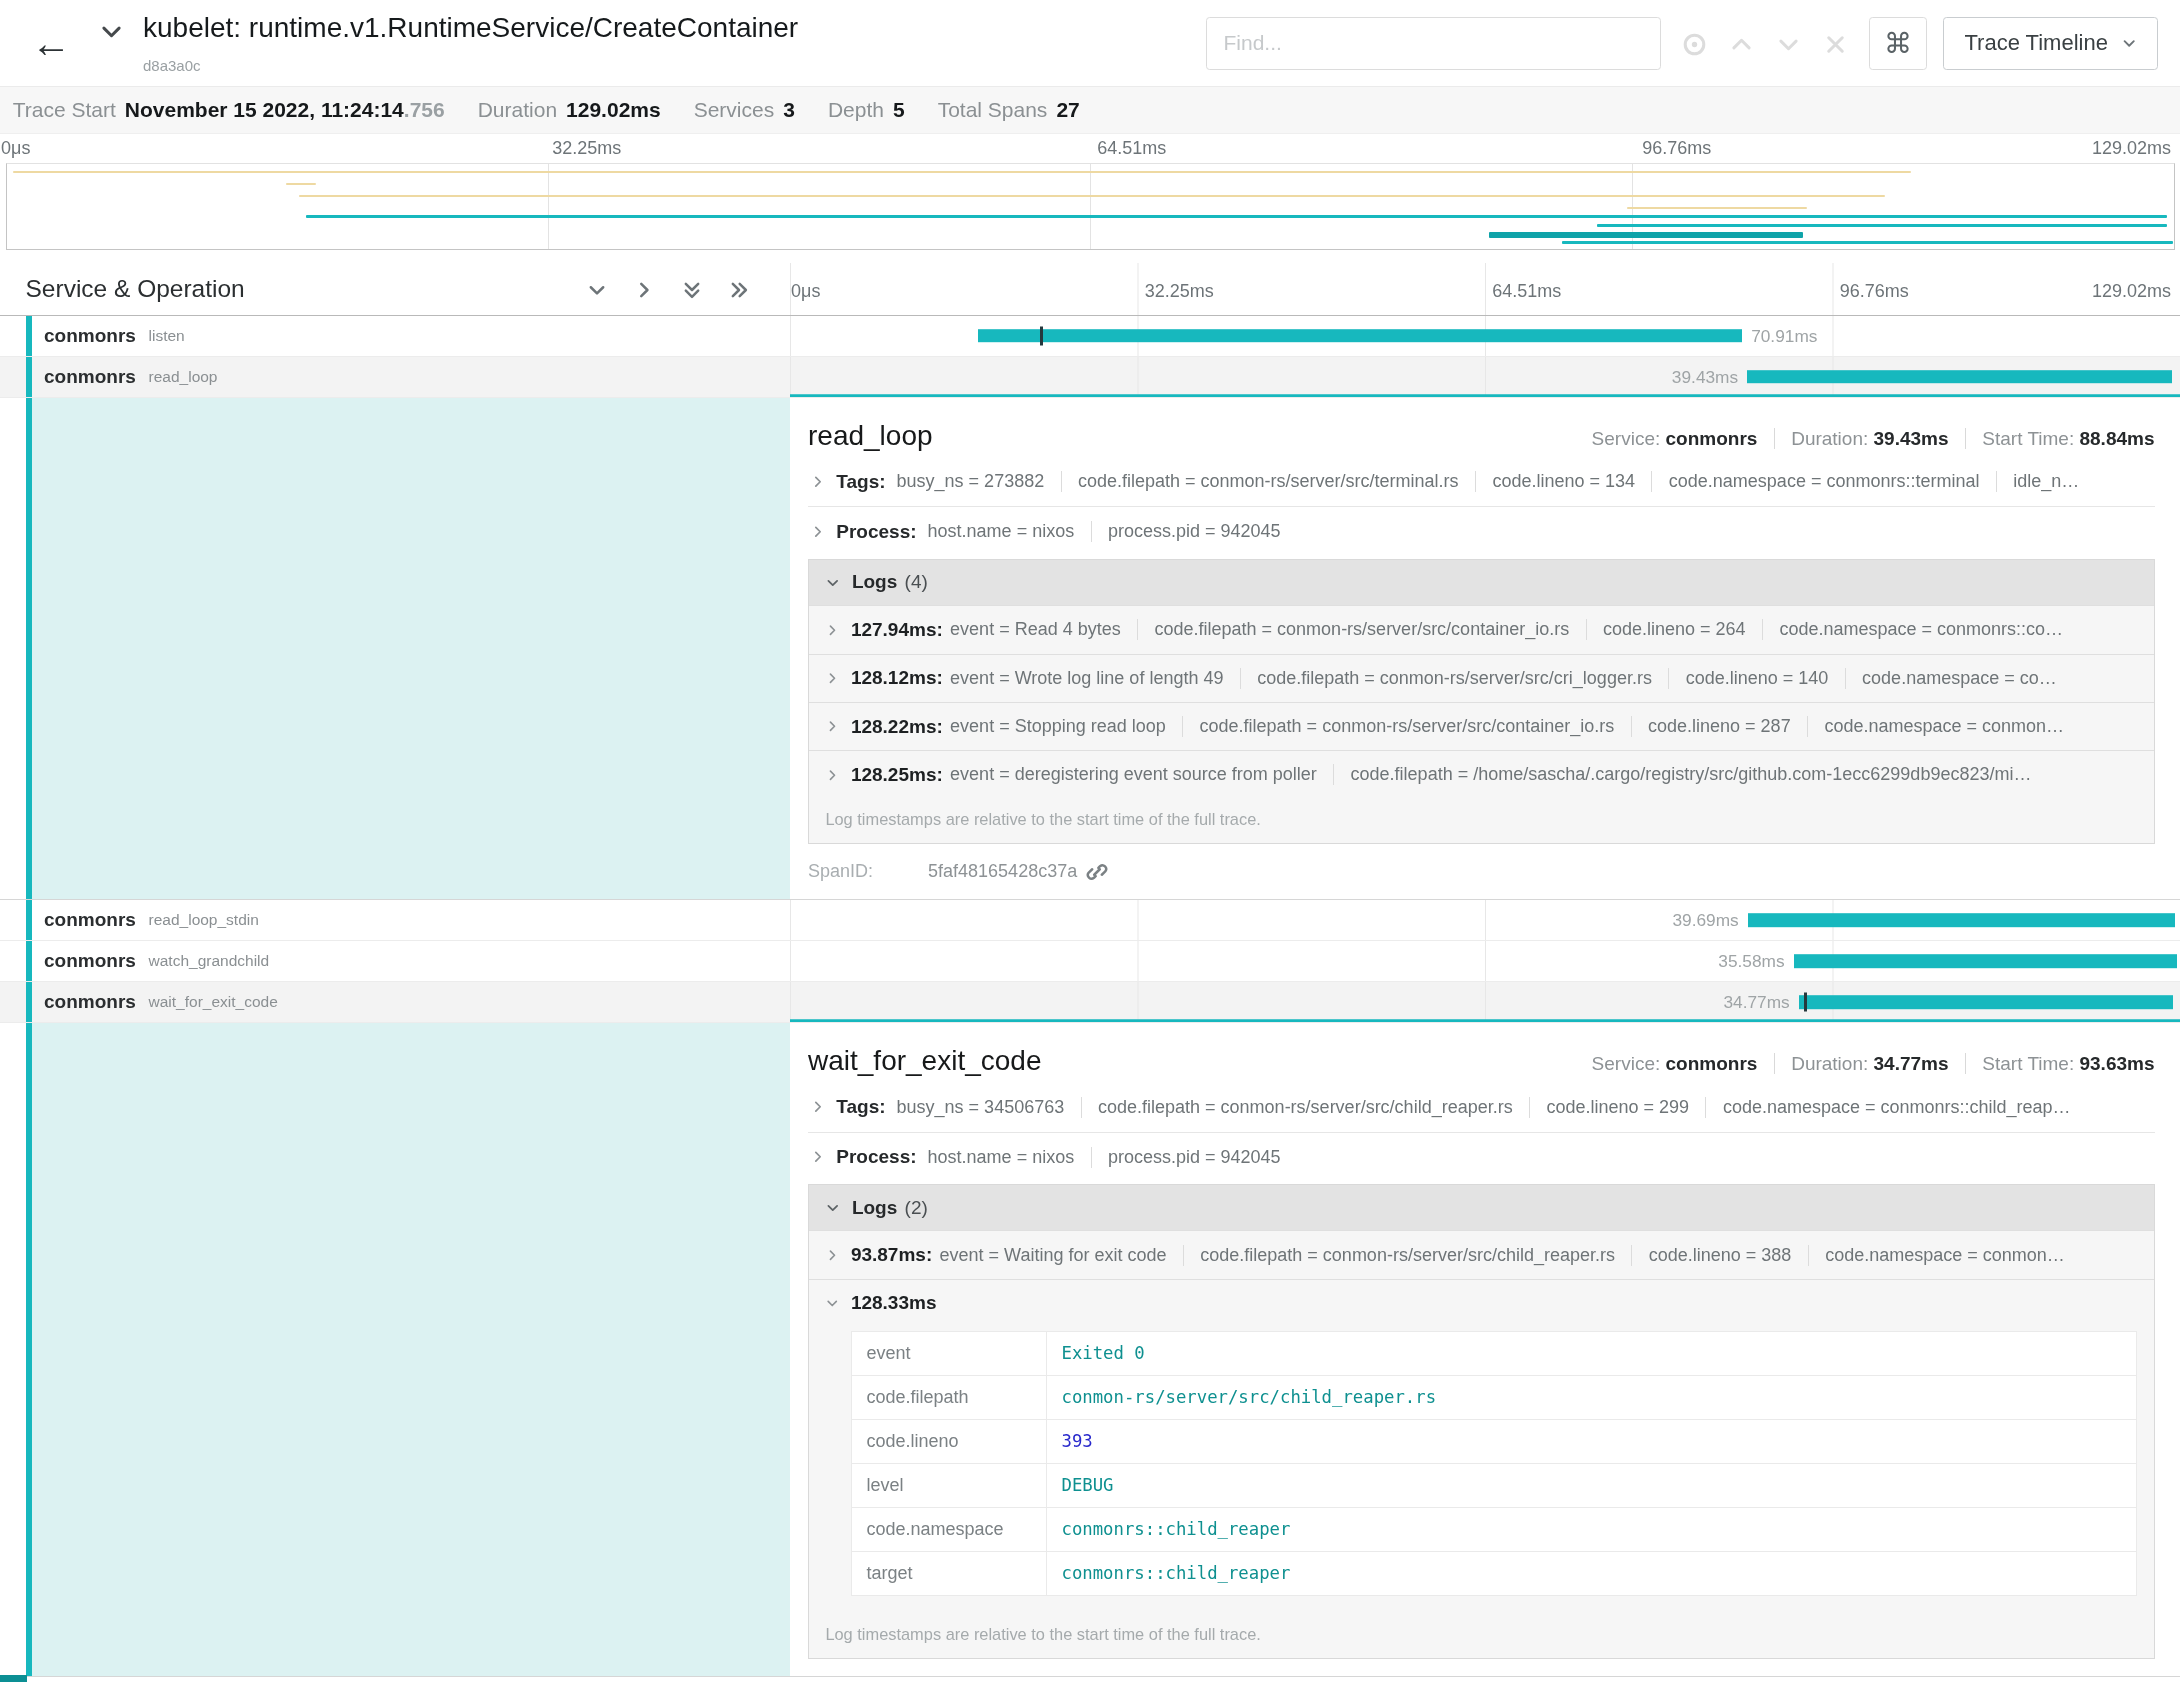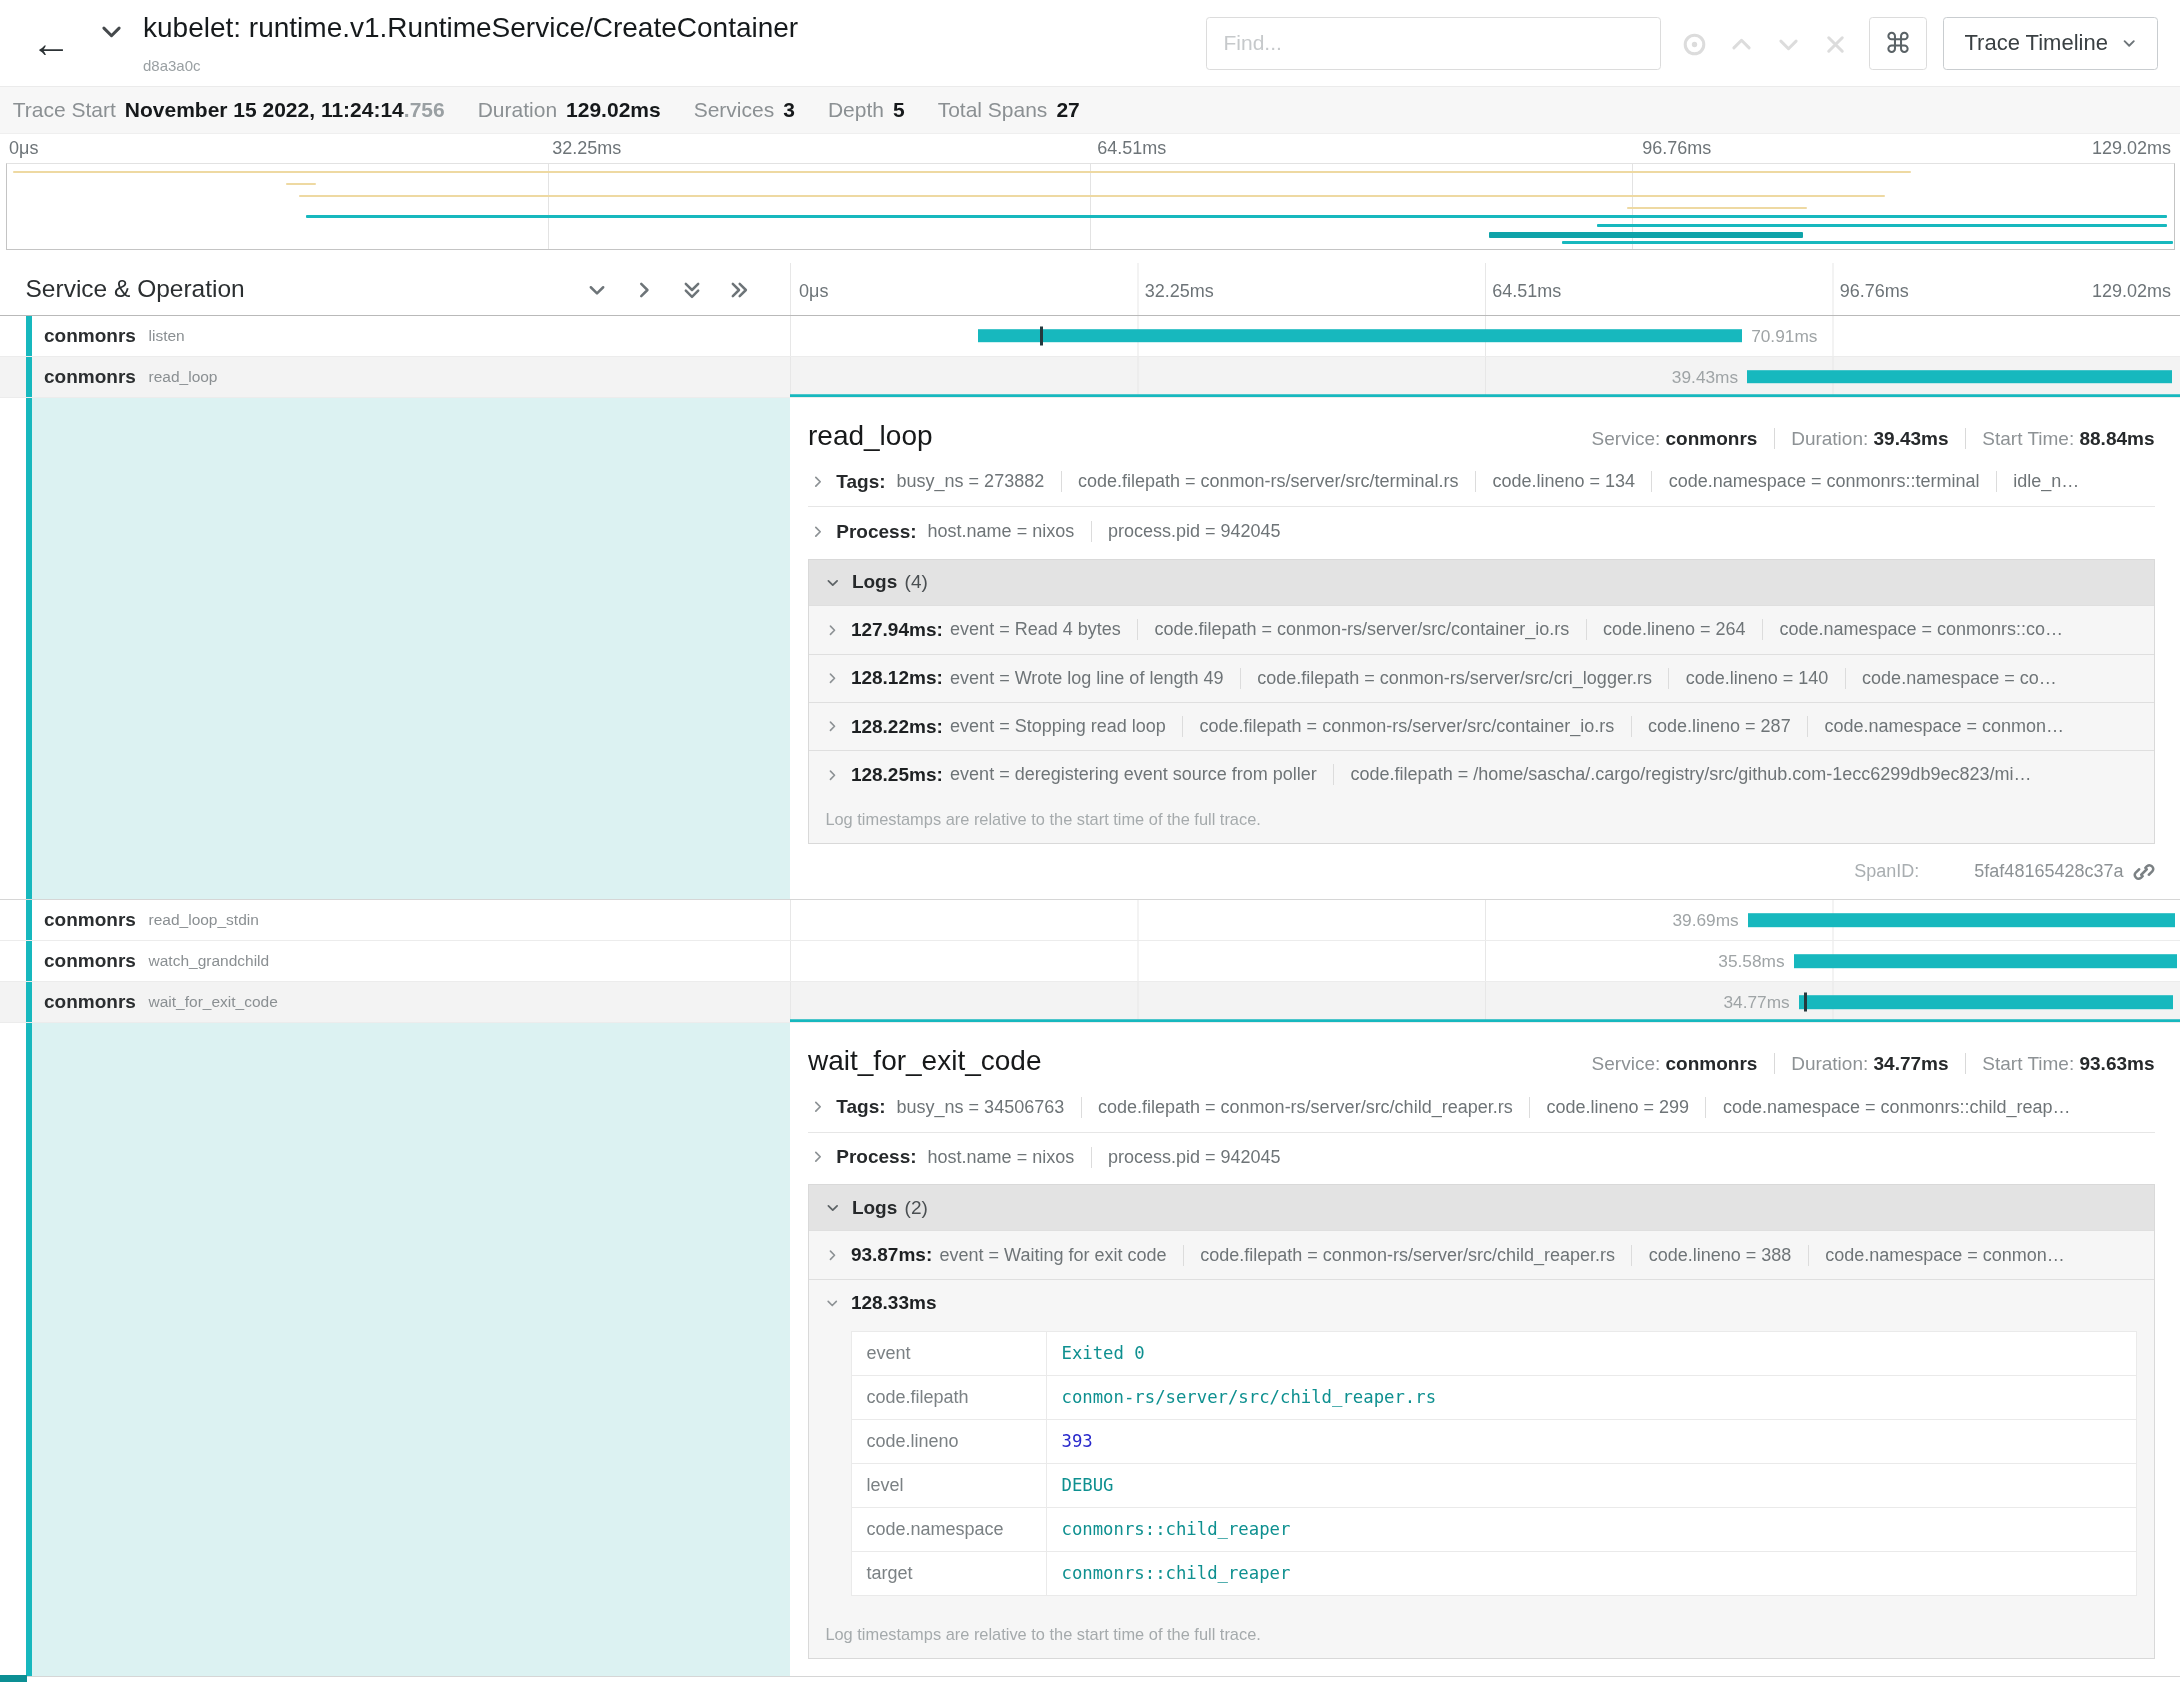--- a/index.html
+++ b/index.html
@@ -37,21 +37,21 @@
   
   .summary-bar { height:47px; background:#f7f7f7; border-bottom:0.9px solid #efefef;
                  display:flex; align-items:center; padding:0 12.7px; gap:33px; font-size:21px; }
   .sum-label { color:#8b9093; margin-right:9px; }
   .sum-value { color:#16191b; font-weight:700; }
   .sum-suffix { color:#9aa0a3; font-weight:700; }
 
   
   .mm-ticks { position:relative; height:29px; font-size:18px; color:#6d7478; }
   .tick { position:absolute; bottom:4.5px; white-space:nowrap; }
-  .t0 { left:9px; } .t1 { left:calc(25% + 7.3px); } .t2 { left:calc(50% + 7.3px); }
+  .t0 { left:1px; } .t1 { left:calc(25% + 7.3px); } .t2 { left:calc(50% + 7.3px); }
   .t3 { left:calc(75% + 7.3px); } .t4 { right:9px; }
   .mm-canvas { position:relative; height:87px; margin:0 5.5px; border:0.9px solid #c4c4c4;
                border-top-color:#e2e2e2; background:#fff; overflow:hidden; }
   .mm-grid { position:absolute; top:0; bottom:0; width:0.9px; background:#e3e3e3; }
   .mm-seg { position:absolute; border-radius:0.9px; }
 
   
   .grid-header { display:flex; height:53px; border-bottom:0.9px solid #b9b9b9; margin-top:12.7px; }
   .gh-left { width:790px; flex:none; display:flex; align-items:center; padding-left:25.5px; }
   .gh-title { font-size:24.5px; font-weight:500; color:#2b2f31; margin-right:auto; }
@@ -111,21 +111,21 @@
   .logs-foot { padding:11px 16.4px 14.5px; font-size:16.4px; color:#a5aaac; }
 
   .kv-table-wrap { padding:3.6px 16.4px 18px 42px; }
   .kv-table { width:100%; border-collapse:collapse; background:#fff;
               border:0.9px solid #e0e0e0; font-size:18px; }
   .kv-table td { border:0.9px solid #eaeaea; padding:11px 14.5px; }
   .kv-table td.k { width:195px; color:#7b8184; }
   .kv-table td.v { font-family:"DejaVu Sans Mono", monospace; font-size:17.3px; }
   .v-str { color:#0e9090; } .v-num { color:#2929cc; }
 
-  .spanid-row { display:flex; justify-content:flex-end; align-items:center; gap:9px;
+  .spanid-row { display:flex; align-items:center; gap:9px;
                 margin-top:16.4px; font-size:18px; color:#a9aeb1; }
   .sid-value { color:#8d9295;margin-left:46px; }
   .link-icon { font-size:22px; color:#7b8184; cursor:pointer; }
 
   .bottom-nub { position:absolute; left:0; bottom:0; width:27px; height:8.2px; background:#0c8f94; }
 </style>
 </head>
 <body>
 
 <div class="app">

